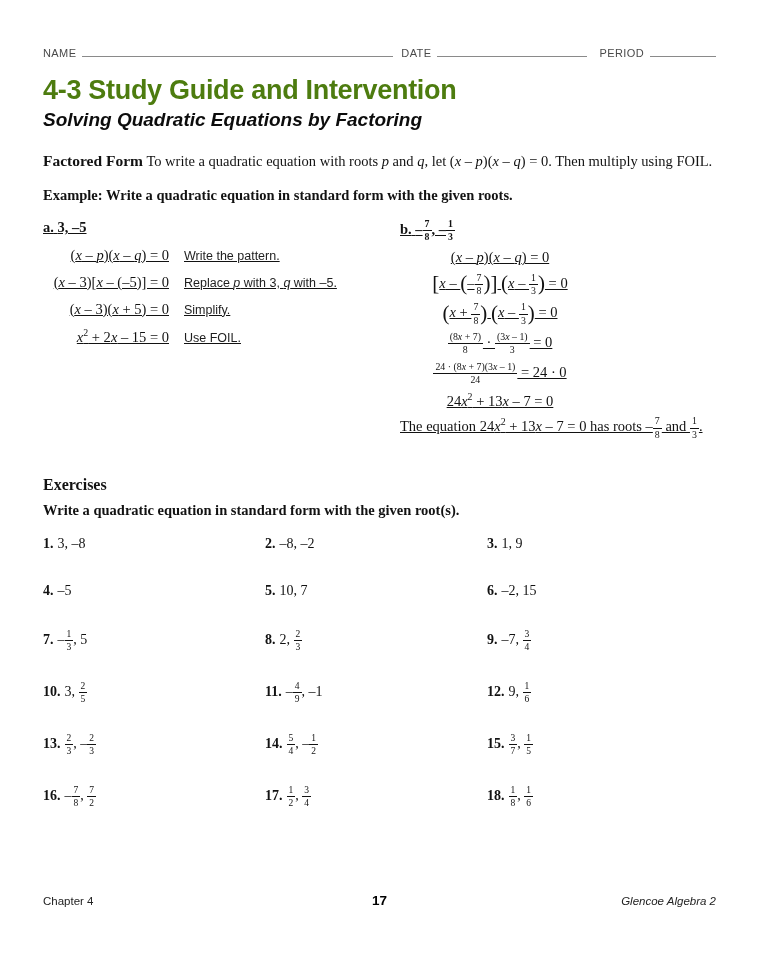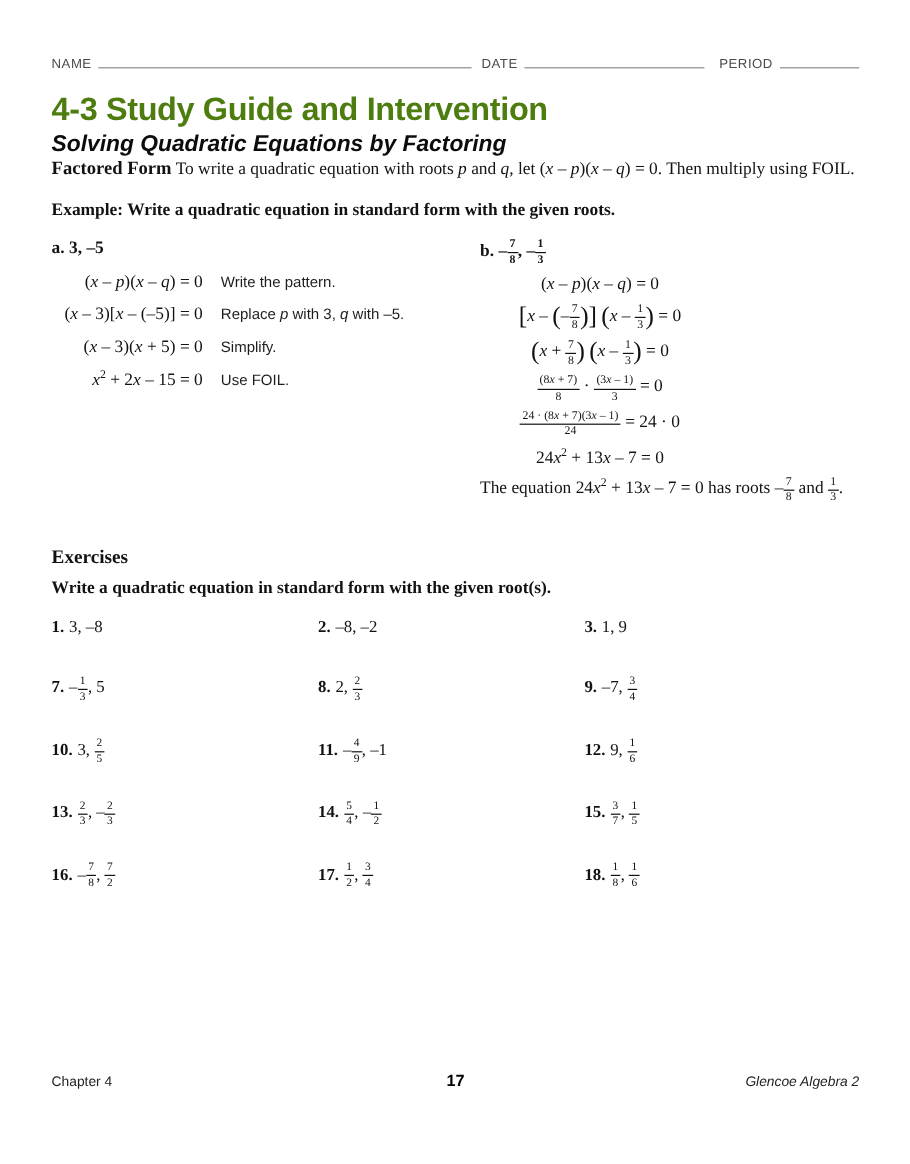--- a/index.html
+++ b/index.html
@@ -13,26 +13,26 @@
   .fill{border-bottom:1px solid #8a8a8a;height:12px;}
   .fill-name{flex:1;margin:0 8px 0 6px;}
   .fill-date{width:150px;margin:0 12px 0 6px;}
   .fill-period{width:66px;margin-left:6px;}
 
   .doc-title{margin-top:17px;font-family:"Liberation Sans",sans-serif;font-weight:bold;
              font-size:27px;line-height:1.1;color:#4d7c0f;letter-spacing:-.3px;}
   .doc-subtitle{font-family:"Liberation Sans",sans-serif;font-weight:bold;font-style:italic;
                 font-size:19px;margin-top:3px;color:#0c0c0c;}
 
-  .intro{font-size:14.5px;white-space:nowrap;}
+  .intro{margin-top:21px;font-size:14.5px;white-space:nowrap;}
   .intro .lead{font-weight:bold;font-size:15.5px;}
 
   .example-heading{margin-top:17px;font-weight:bold;font-size:14.5px;white-space:nowrap;}
 
-  .example-wrap{display:flex;margin-top:15px;}
+  .example-wrap{display:flex;margin-top:15px;text-decoration:underline;}
   .col-a{width:357px;flex:none;}
   .col-b{flex:1;}
   .ex-label{font-weight:bold;font-size:14.5px;white-space:nowrap;}
   .steps{margin-top:9px;}
   .step{display:flex;align-items:baseline;margin-bottom:6px;line-height:1.45;}
   .step .eq{width:126px;text-align:right;white-space:nowrap;font-size:14.5px;}
   .step .note{margin-left:15px;font-family:"Liberation Sans",sans-serif;font-size:12.5px;
               white-space:nowrap;color:#1e1e1e;}
   .concl{margin-top:4px;font-size:14.5px;white-space:nowrap;}
 
@@ -135,20 +135,25 @@
     <div class="exercises-heading">Exercises</div>
     <div class="exercises-instruction">Write a quadratic equation in standard form with the given root(s).</div>
 
     <div class="ex-grid">
       <div class="ex-row">
         <div class="ex-item"><span class="num">1.</span><span>3, –8</span></div>
         <div class="ex-item"><span class="num">2.</span><span>–8, –2</span></div>
         <div class="ex-item"><span class="num">3.</span><span>1, 9</span></div>
       </div>
       <div class="ex-row">
+        <div class="ex-item"><span class="num">4.</span><span>–5</span></div>
+        <div class="ex-item"><span class="num">5.</span><span>10, 7</span></div>
+        <div class="ex-item"><span class="num">6.</span><span>–2, 15</span></div>
+      </div>
+      <div class="ex-row">
         <div class="ex-item"><span class="num">7.</span><span>–<span class="frac"><span class="fnum">1</span><span class="fden">3</span></span>, 5</span></div>
         <div class="ex-item"><span class="num">8.</span><span>2, <span class="frac"><span class="fnum">2</span><span class="fden">3</span></span></span></div>
         <div class="ex-item"><span class="num">9.</span><span>–7, <span class="frac"><span class="fnum">3</span><span class="fden">4</span></span></span></div>
       </div>
       <div class="ex-row">
         <div class="ex-item"><span class="num">10.</span><span>3, <span class="frac"><span class="fnum">2</span><span class="fden">5</span></span></span></div>
         <div class="ex-item"><span class="num">11.</span><span>–<span class="frac"><span class="fnum">4</span><span class="fden">9</span></span>, –1</span></div>
         <div class="ex-item"><span class="num">12.</span><span>9, <span class="frac"><span class="fnum">1</span><span class="fden">6</span></span></span></div>
       </div>
       <div class="ex-row">

